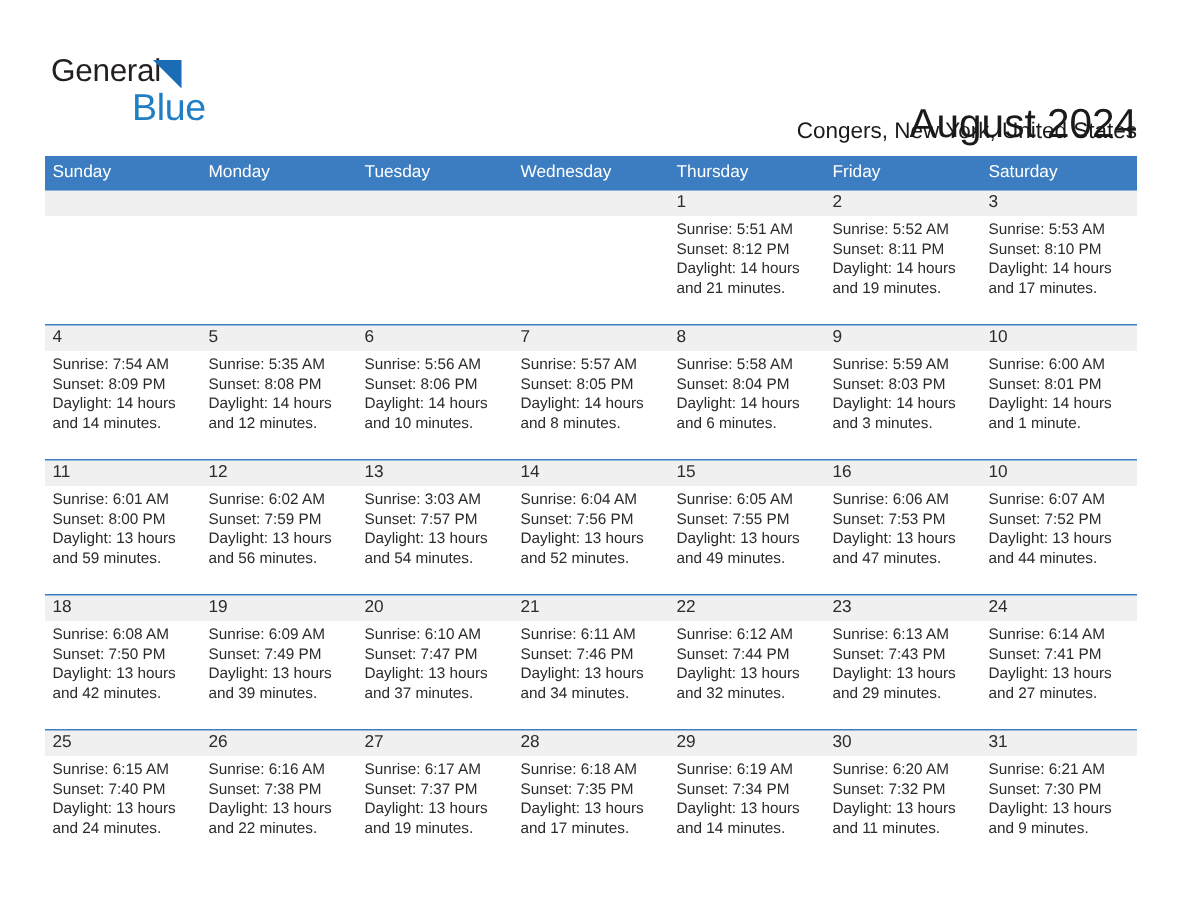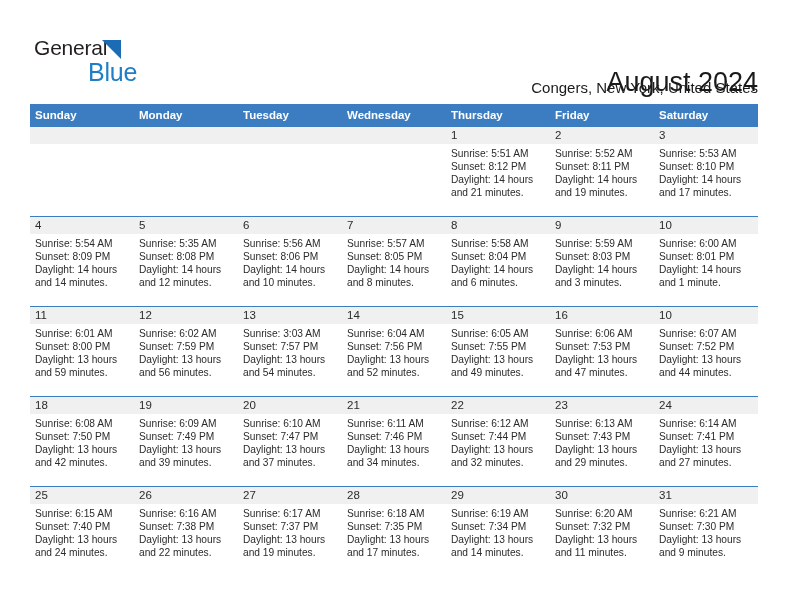--- a/index.html
+++ b/index.html
@@ -89,21 +89,21 @@
     left: 30px;
     top: 104px;
     width: 728px;
     border-collapse: collapse;
     table-layout: fixed;
   }
   .calendar th {
     background: #3b7dc0;
     color: #ffffff;
     font-size: 11.5px;
-    font-weight: bold;
+    font-weight: normal;
     text-align: left;
     padding: 5px 0 5px 5px;
     height: 12px;
     border: none;
   }
   .calendar td {
     width: 104px;
     height: 89px;
     vertical-align: top;
     padding: 0;
@@ -204,21 +204,21 @@
               <div>Sunrise: 5:53 AM</div>
               <div>Sunset: 8:10 PM</div>
               <div class="wrap">Daylight: 14 hours and 17 minutes.</div>
             </div>
           </td>
         </tr>
         <tr class="week">
           <td>
             <span class="daynum">4</span>
             <div class="info">
-              <div>Sunrise: 5:54 AM</div>
+              <div>Sunrise: 7:54 AM</div>
               <div>Sunset: 8:09 PM</div>
               <div class="wrap">Daylight: 14 hours and 14 minutes.</div>
             </div>
           </td>
           <td>
             <span class="daynum">5</span>
             <div class="info">
               <div>Sunrise: 5:35 AM</div>
               <div>Sunset: 8:08 PM</div>
               <div class="wrap">Daylight: 14 hours and 12 minutes.</div>

